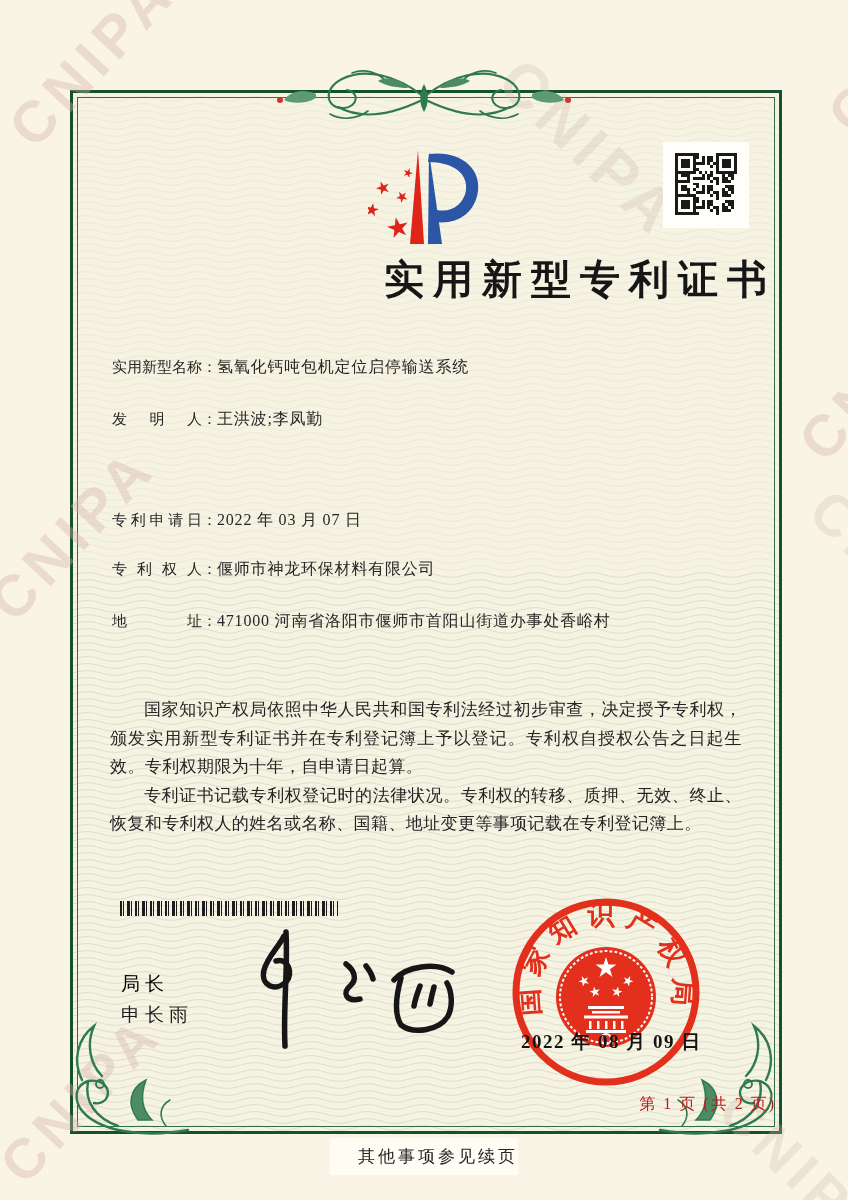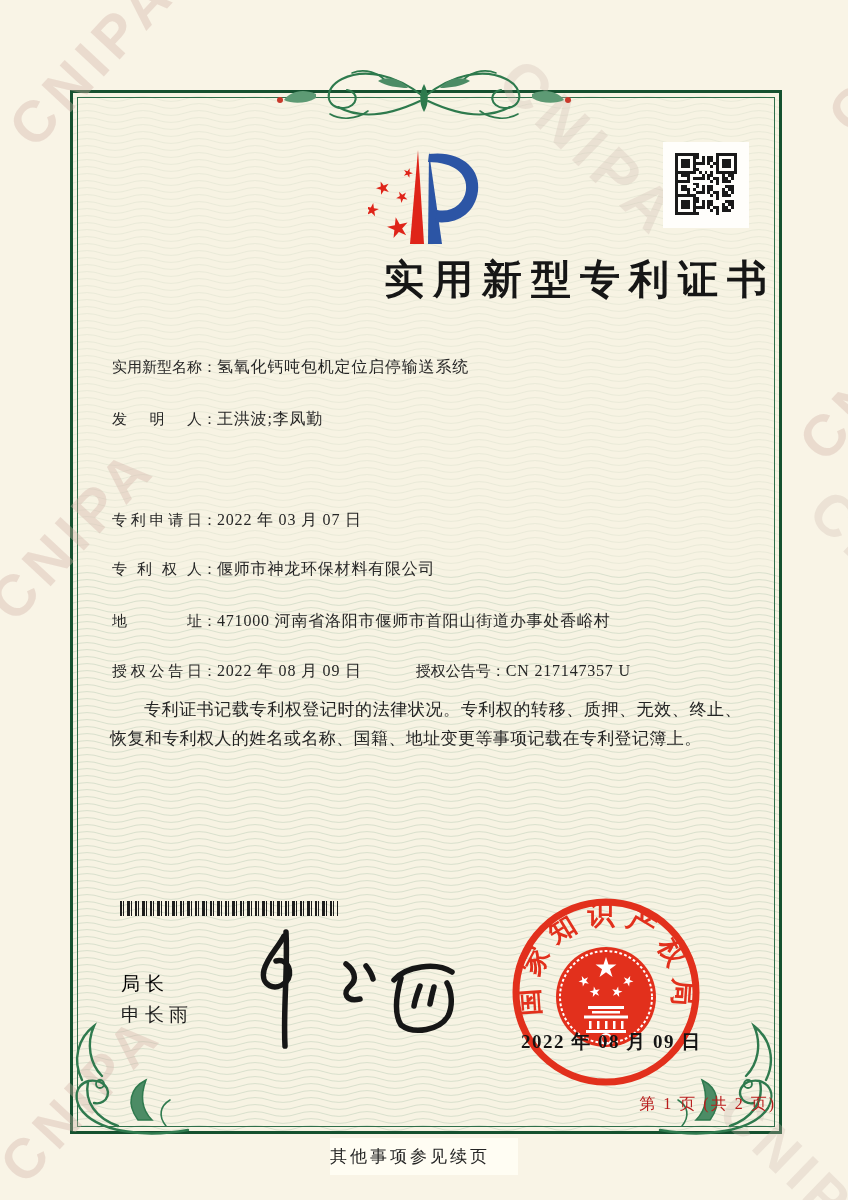--- a/index.html
+++ b/index.html
@@ -43,21 +43,21 @@
       #1c1c1c 7px 10px,transparent 10px 11px,#1c1c1c 11px 12px,transparent 12px 15px);}
 
   .issuer-title{position:absolute;left:121px;top:971px;font-size:19px;color:#000000;letter-spacing:5px;}
   .issuer-name{position:absolute;left:121px;top:1002px;font-size:19px;color:#1d1d1d;letter-spacing:5px;}
   .signature{position:absolute;left:248px;top:928px;width:212px;height:122px;}
 
   .seal{position:absolute;left:508px;top:894px;width:196px;height:196px;}
   .seal-date{position:absolute;left:521px;top:1029px;font-size:19px;font-weight:600;color:#141414;letter-spacing:1.5px;}
 
   .pageinfo{position:absolute;left:70px;top:1094px;width:706px;text-align:right;font-size:16px;color:#b91c1c;letter-spacing:2px;}
-  .contnote{position:absolute;left:330px;top:1138px;width:188px;background:#fffdf3;text-align:left;
+  .contnote{position:absolute;left:330px;top:1138px;width:188px;background:#fffdf3;text-align:right;
             font-size:17px;color:#242424;letter-spacing:3px;padding:7px 0;}
 
   .ornament{position:absolute;z-index:2;}
 </style>
 </head>
 <body>
 
 <div class="page">
 
   <div class="frame">
@@ -512,25 +512,23 @@
     </div>
     <div class="frow" style="top:508px;">
       <span class="flabel">专利申请日</span><span class="fcolon">：</span><span class="fvalue">2022 年 03 月 07 日</span>
     </div>
     <div class="frow" style="top:557px;">
       <span class="flabel">专利权人</span><span class="fcolon">：</span><span class="fvalue">偃师市神龙环保材料有限公司</span>
     </div>
     <div class="frow" style="top:609px;">
       <span class="flabel">地址</span><span class="fcolon">：</span><span class="fvalue">471000 河南省洛阳市偃师市首阳山街道办事处香峪村</span>
     </div>
-    <div class="frow" style="top:659px;">
-      <span class="flabel">授权公告日</span><span class="fcolon">：</span><span class="fvalue">2022 年 08 月 09 日</span><span class="flabel2">授权公告号</span><span class="fcolon">：</span><span class="fvalue">CN 217147357 U</span>
-    </div>
 
     <div class="body-text">
+      <p>国家知识产权局依照中华人民共和国专利法经过初步审查，决定授予专利权，颁发实用新型专利证书并在专利登记簿上予以登记。专利权自授权公告之日起生效。专利权期限为十年，自申请日起算。</p>
       <p>专利证书记载专利权登记时的法律状况。专利权的转移、质押、无效、终止、恢复和专利权人的姓名或名称、国籍、地址变更等事项记载在专利登记簿上。</p>
     </div>
 
     <div class="barcode"></div>
 
     <div class="issuer-title">局长</div>
     <div class="issuer-name">申长雨</div>
 
     <svg class="signature" viewBox="0 0 212 122" fill="none" stroke="#161616" stroke-width="5.5" stroke-linecap="round">
       <path d="M36,8 C30,20 20,28 16,42 C12,58 28,64 38,54 C46,45 40,30 28,33"></path>

